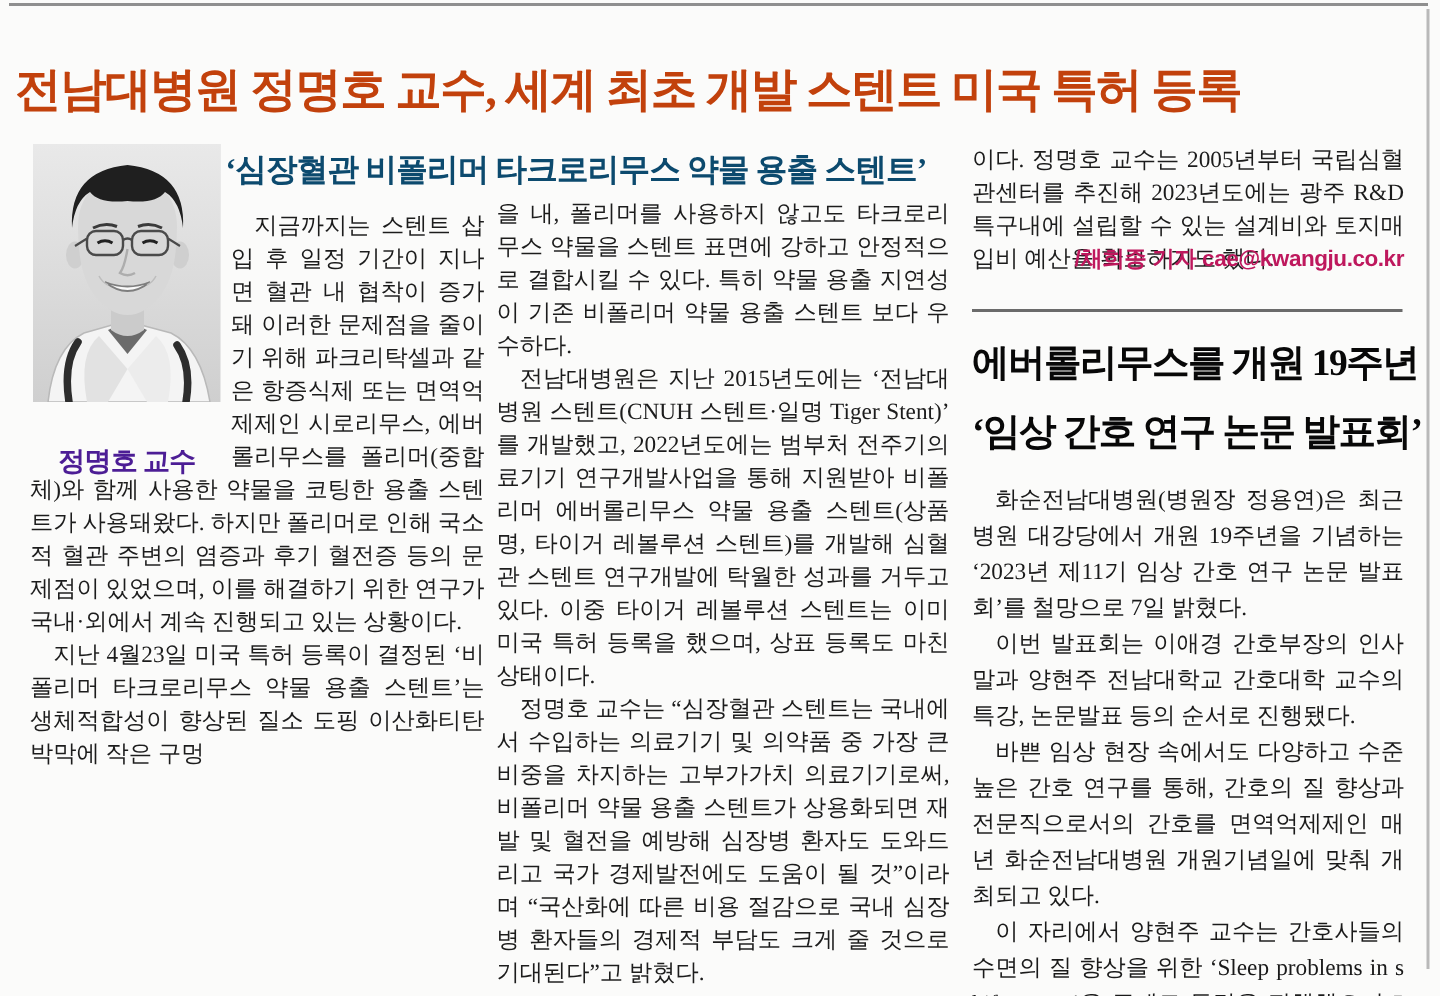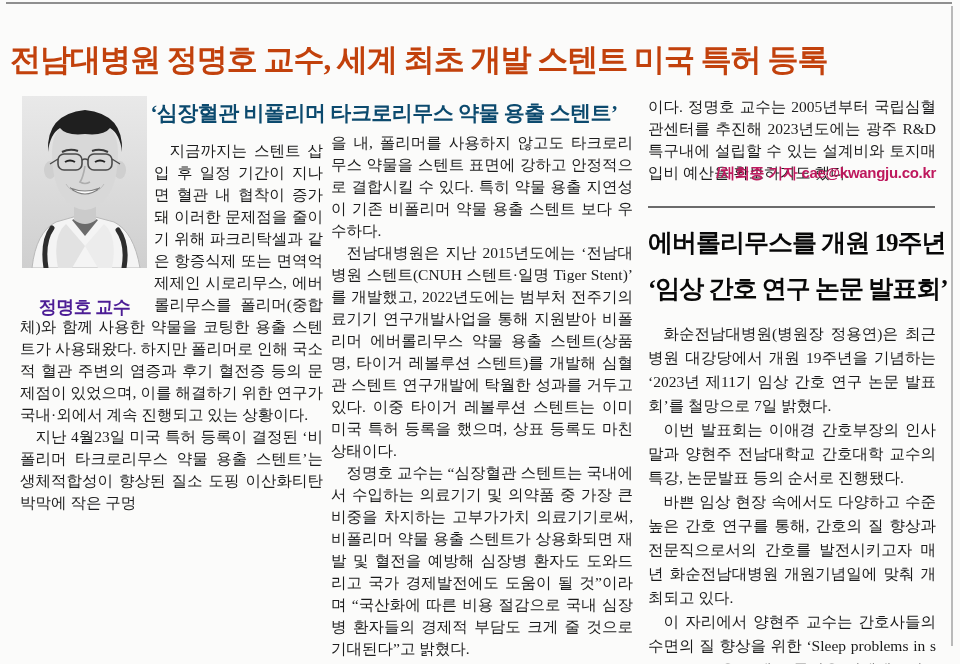--- a/index.html
+++ b/index.html
@@ -133,16 +133,16 @@
 <div class="divider2"></div>
 
 <div class="a2-headline">
   <div>에버롤리무스를 개원 19주년</div>
   <div>‘임상 간호 연구 논문 발표회’</div>
 </div>
 
 <div class="a2-body">
   <p>화순전남대병원(병원장 정용연)은 최근 병원 대강당에서 개원 19주년을 기념하는 ‘2023년 제11기 임상 간호 연구 논문 발표회’를 철망으로 7일 밝혔다.</p>
   <p>이번 발표회는 이애경 간호부장의 인사말과 양현주 전남대학교 간호대학 교수의 특강, 논문발표 등의 순서로 진행됐다.</p>
-  <p>바쁜 임상 현장 속에서도 다양하고 수준 높은 간호 연구를 통해, 간호의 질 향상과 전문직으로서의 간호를 발전시키고자 매년 화순전남대병원 개원기념일에 맞춰 개최되고 있다.</p>
+  <p>바쁜 임상 현장 속에서도 다양하고 수준 높은 간호 연구를 통해, 간호의 질 향상과 전문직으로서의 간호를 면역억제제인 매년 화순전남대병원 개원기념일에 맞춰 개최되고 있다.</p>
   <p>이 자리에서 양현주 교수는 간호사들의 수면의 질 향상을 위한 ‘Sleep problems in shift nurses’을 주제로 특강을 진행했으며 5편의 논문이 발표됐다.</p>
 
 </div>
 
 </body></html>

